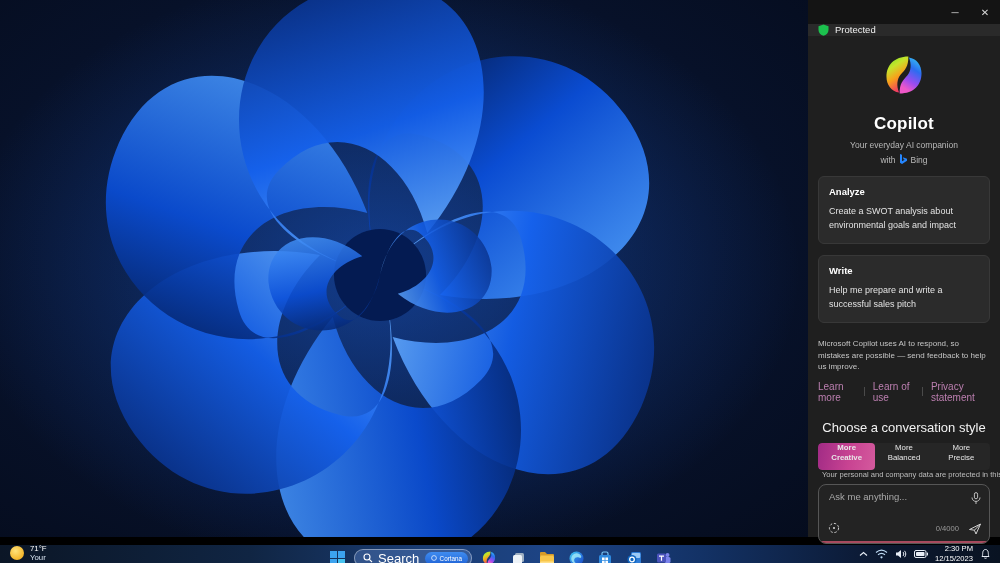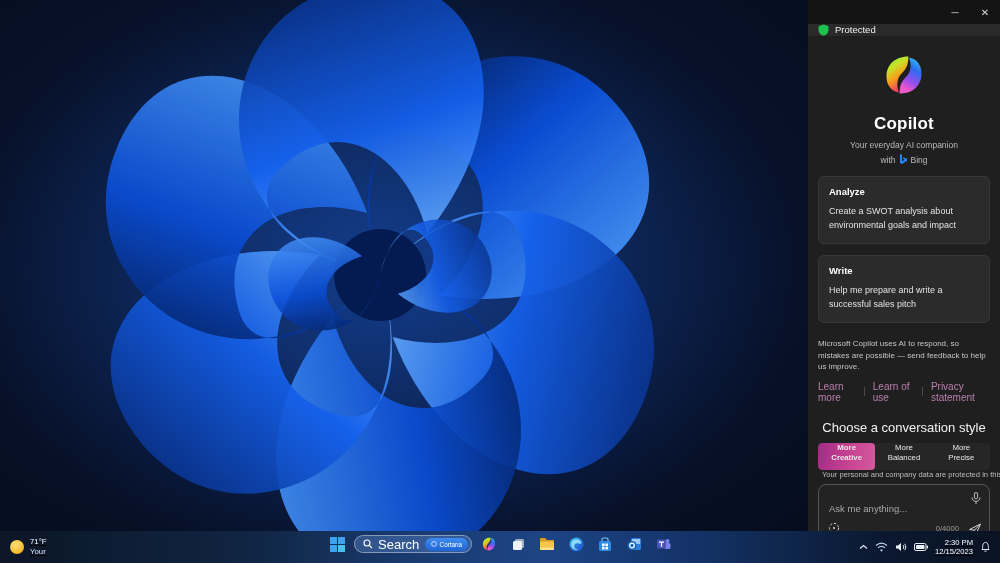--- a/index.html
+++ b/index.html
@@ -43,35 +43,35 @@
   .style-seg { flex:1; height:27px; display:flex; flex-direction:column; align-items:center;
     justify-content:flex-start; font-size:7.8px; line-height:1.25; color:#e8e8e8; }
   .style-seg.selected { background:linear-gradient(100deg,#a12b85 0%,#c84392 55%,#d45a9d 100%);
     border-radius:4px; font-weight:bold; }
 
   .privacy-note { margin-top:auto; display:flex; align-items:center; gap:4px; padding-bottom:5px; }
   .privacy-note span { font-size:7.6px; color:#bdbdbd; white-space:nowrap; }
 
   .inputbox { position:relative; height:60px; border:1px solid #565656; border-radius:8px;
     background:#232323; margin-bottom:7px; overflow:hidden; }
-  .inputbox textarea { position:absolute; top:18px; left:10px; right:28px; height:22px; background:transparent;
+  .inputbox textarea { position:absolute; top:6px; left:10px; right:28px; height:22px; background:transparent;
     border:none; outline:none; resize:none; color:#e8e8e8; font-size:9.5px;
     font-family:"Liberation Sans",sans-serif; }
   .inputbox textarea::placeholder { color:#a8a8a8; }
   .mic { position:absolute; top:7px; right:8px; color:#cfcfcf; }
   .snip { position:absolute; bottom:9px; left:9px; color:#cfcfcf; }
   .counter { position:absolute; bottom:10px; right:30px; font-size:7.6px; color:#9a9a9a; }
   .send { position:absolute; bottom:7px; right:7px; color:#cfcfcf; }
   .inputbox .underline { position:absolute; bottom:0; left:1px; right:1px; height:2px;
     background:#a84a5e; border-radius:0 0 8px 8px; }
 
   
-  #taskbar { position:absolute; left:0; bottom:0; width:1000px; height:32px;
+  #taskbar { position:absolute; left:0; bottom:0; width:1000px; height:18px;
     background:linear-gradient(90deg,#0b1626 0%,#102543 25%,#1a3c72 42%,#1d4485 55%,#133266 70%,#0b1830 88%,#091322 100%);
-    display:flex; align-items:center;text-decoration:underline; }
+    display:flex; align-items:flex-end; }
   .weather { display:flex; align-items:center; gap:6px; padding-left:10px; }
   .weather .txt { display:flex; flex-direction:column; line-height:1.25; }
   .weather .t1 { font-size:7.8px; color:#fff; }
   .weather .t2 { font-size:7.8px; color:#d7e2ef; }
   .sun { width:14px; height:14px; border-radius:50%;
     background:radial-gradient(circle at 40% 35%, #ffe27a, #f4b62b 70%, #e89a18); }
 
   .tb-center { position:absolute; left:50%; top:0; height:26px; transform:translateX(-50%);
     display:flex; align-items:center; gap:5px; }
   .tb-btn { width:24px; height:24px; display:flex; align-items:center; justify-content:center; border-radius:4px; }

